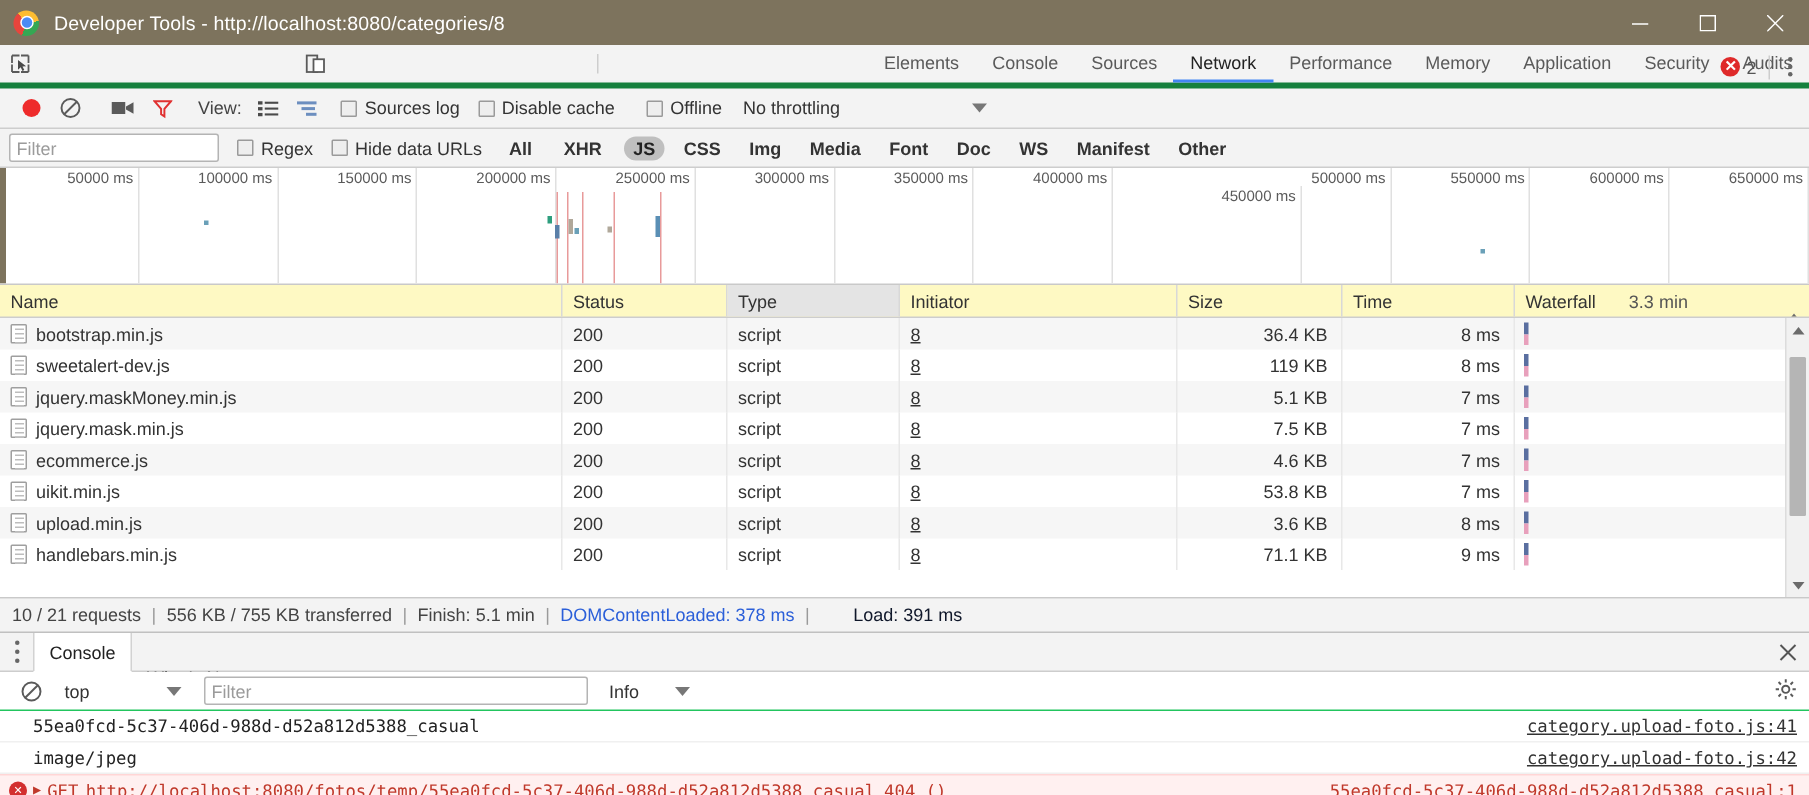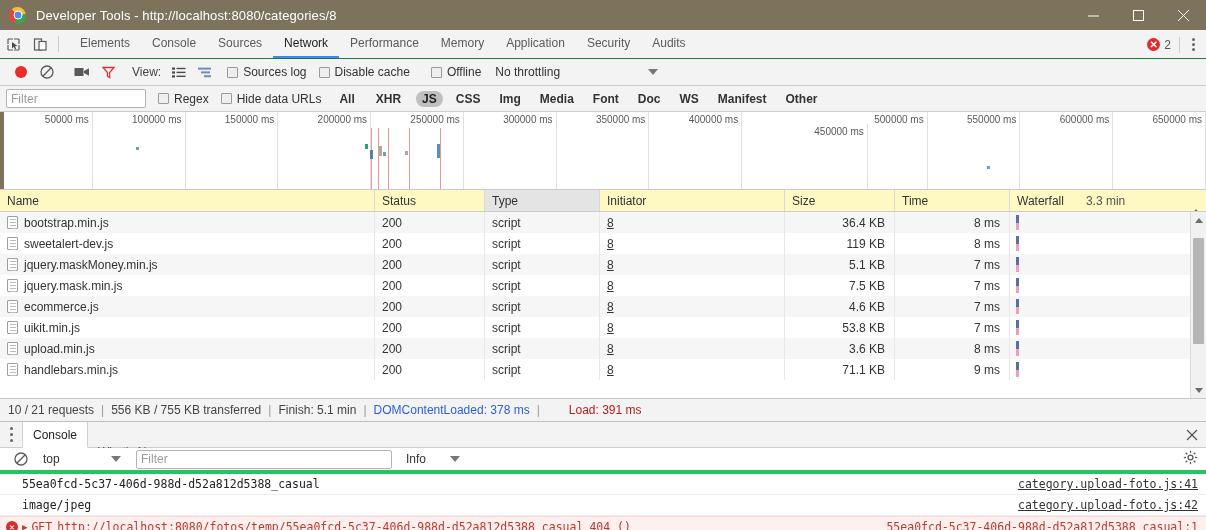--- a/index.html
+++ b/index.html
@@ -24,22 +24,22 @@
   .chrome-logo::after { content:""; position:absolute; left:50%; top:50%; width:7px; height:7px;
     transform:translate(-50%,-50%); border-radius:50%; background:#4b8bf4; border:1.2px solid #fff; }
   .title-text { margin-left: 10px; font-size: 13px; letter-spacing: .1px; white-space: nowrap; }
   .wincontrols { position: absolute; right: 0; top: 0; height: 30px; display: flex; }
   .wc { width: 45px; height: 30px; display: flex; align-items: center; justify-content: center;
         color: #fff; font-size: 13px; }
   .wc svg { display:block; }
 
   
   .tabsrow {
-    height: 29px; flex: 0 0 29px; background: #f3f3f3; border-bottom: 1px solid #15803d;
-    display: flex; align-items: stretch; position: relative;
+    height: 29px; flex: 0 0 29px; background: #f3f3f3; border-bottom: 4px solid #15803d;
+    display: flex; align-items: stretch; position: relative; justify-content: space-between;
   }
   .iconbtn { width: 27px; display: flex; align-items: center; justify-content: center; }
   .vsep { width: 1px; background: #cdcdcd; margin: 6px 4px; }
   .tabs { display: flex; align-items: stretch; margin-left: 6px; }
   .tab { padding: 0 11px; display: flex; align-items: center; font-size: 12px; color: #5a5a5a;
          border-bottom: 2px solid transparent; }
   .tab.active { color: #222; border-bottom-color: #4285f4; }
   .tabsrow-right { position: absolute; right: 4px; top: 0; height: 29px; display: flex; align-items: center; }
   .errbadge { display: flex; align-items: center; gap: 4px; padding-right: 8px; margin-right: 4px;
               border-right: 1px solid #cdcdcd; height: 16px; }
@@ -114,35 +114,35 @@
   .tri { width:0; height:0; border-left:4px solid transparent; border-right:4px solid transparent; }
   .tri.up { border-bottom: 5px solid #6b6b6b; }
   .tri.down { border-top: 5px solid #6b6b6b; }
   .sortarrow { position: absolute; right: 6px; top: 5px; }
 
   
   .summary { height: 23px; flex: 0 0 23px; background: #f3f3f3; border-bottom: 1px solid #c0c0c0;
              display: flex; align-items: center; padding-left: 8px; font-size: 12px; color: #444; }
   .summary .sep { color: #9a9a9a; margin: 0 7px; }
   .summary .blue { color: #2b5fd9; }
-  .summary .red { color: #b91c1c; padding-left: 22px; }
+  .summary .red { color: #0f172a; padding-left: 22px; }
 
   
   .drawer { flex: 0 0 auto; display: flex; flex-direction: column; background: #fff; min-height: 0; }
   .drawerhead { height: 26px; flex: 0 0 26px; background: #f3f3f3; border-bottom: 1px solid #cdcdcd;
                 display: flex; align-items: stretch; position: relative; }
   .dkebab { width: 22px; display: flex; flex-direction: column; align-items: center; justify-content: center; gap: 3px; }
   .dkebab i { width: 3px; height: 3px; background: #666; border-radius: 50%; }
   .dtab { padding: 0 10px; display: flex; align-items: center; font-size: 12px; color: #444;
           border-left: 1px solid #d2d2d2; border-right: 1px solid #d2d2d2; }
   .dtab.active { background: #fff; color: #222; border-bottom: 1px solid #fff; margin-bottom: -1px; }
   .dtab.plain { border: none; color: #555; margin-top: 30px; }
   .drawerclose { position: absolute; right: 8px; top: 0; height: 26px; display: flex; align-items: center; }
 
-  .consolebar { height: 26px; flex: 0 0 26px; background: #fff; border-bottom: 4px solid #22c55e;
+  .consolebar { height: 26px; flex: 0 0 26px; background: #fff; border-bottom: 1px solid #22c55e;
                 display: flex; align-items: center; padding-left: 8px; }
   .ctxsel { width: 84px; display: flex; align-items: center; justify-content: space-between;
             font-size: 12px; color: #333; padding-right: 6px; }
   .conFilter { width: 256px; height: 19px; border: 1px solid #b4b4b4; background: #fff; border-radius: 2px;
                font-size: 12px; padding: 0 4px; font-family: "Liberation Sans", sans-serif; color:#333; }
   .conFilter::placeholder { color: #9b9b9b; }
   .lvlsel { margin-left: 14px; display: flex; align-items: center; gap: 24px; font-size: 12px; color: #333; }
   .gear { position: absolute; right: 8px; }
 
   .conmsgs { flex: 1 1 auto; overflow: hidden; background: #fff; }

